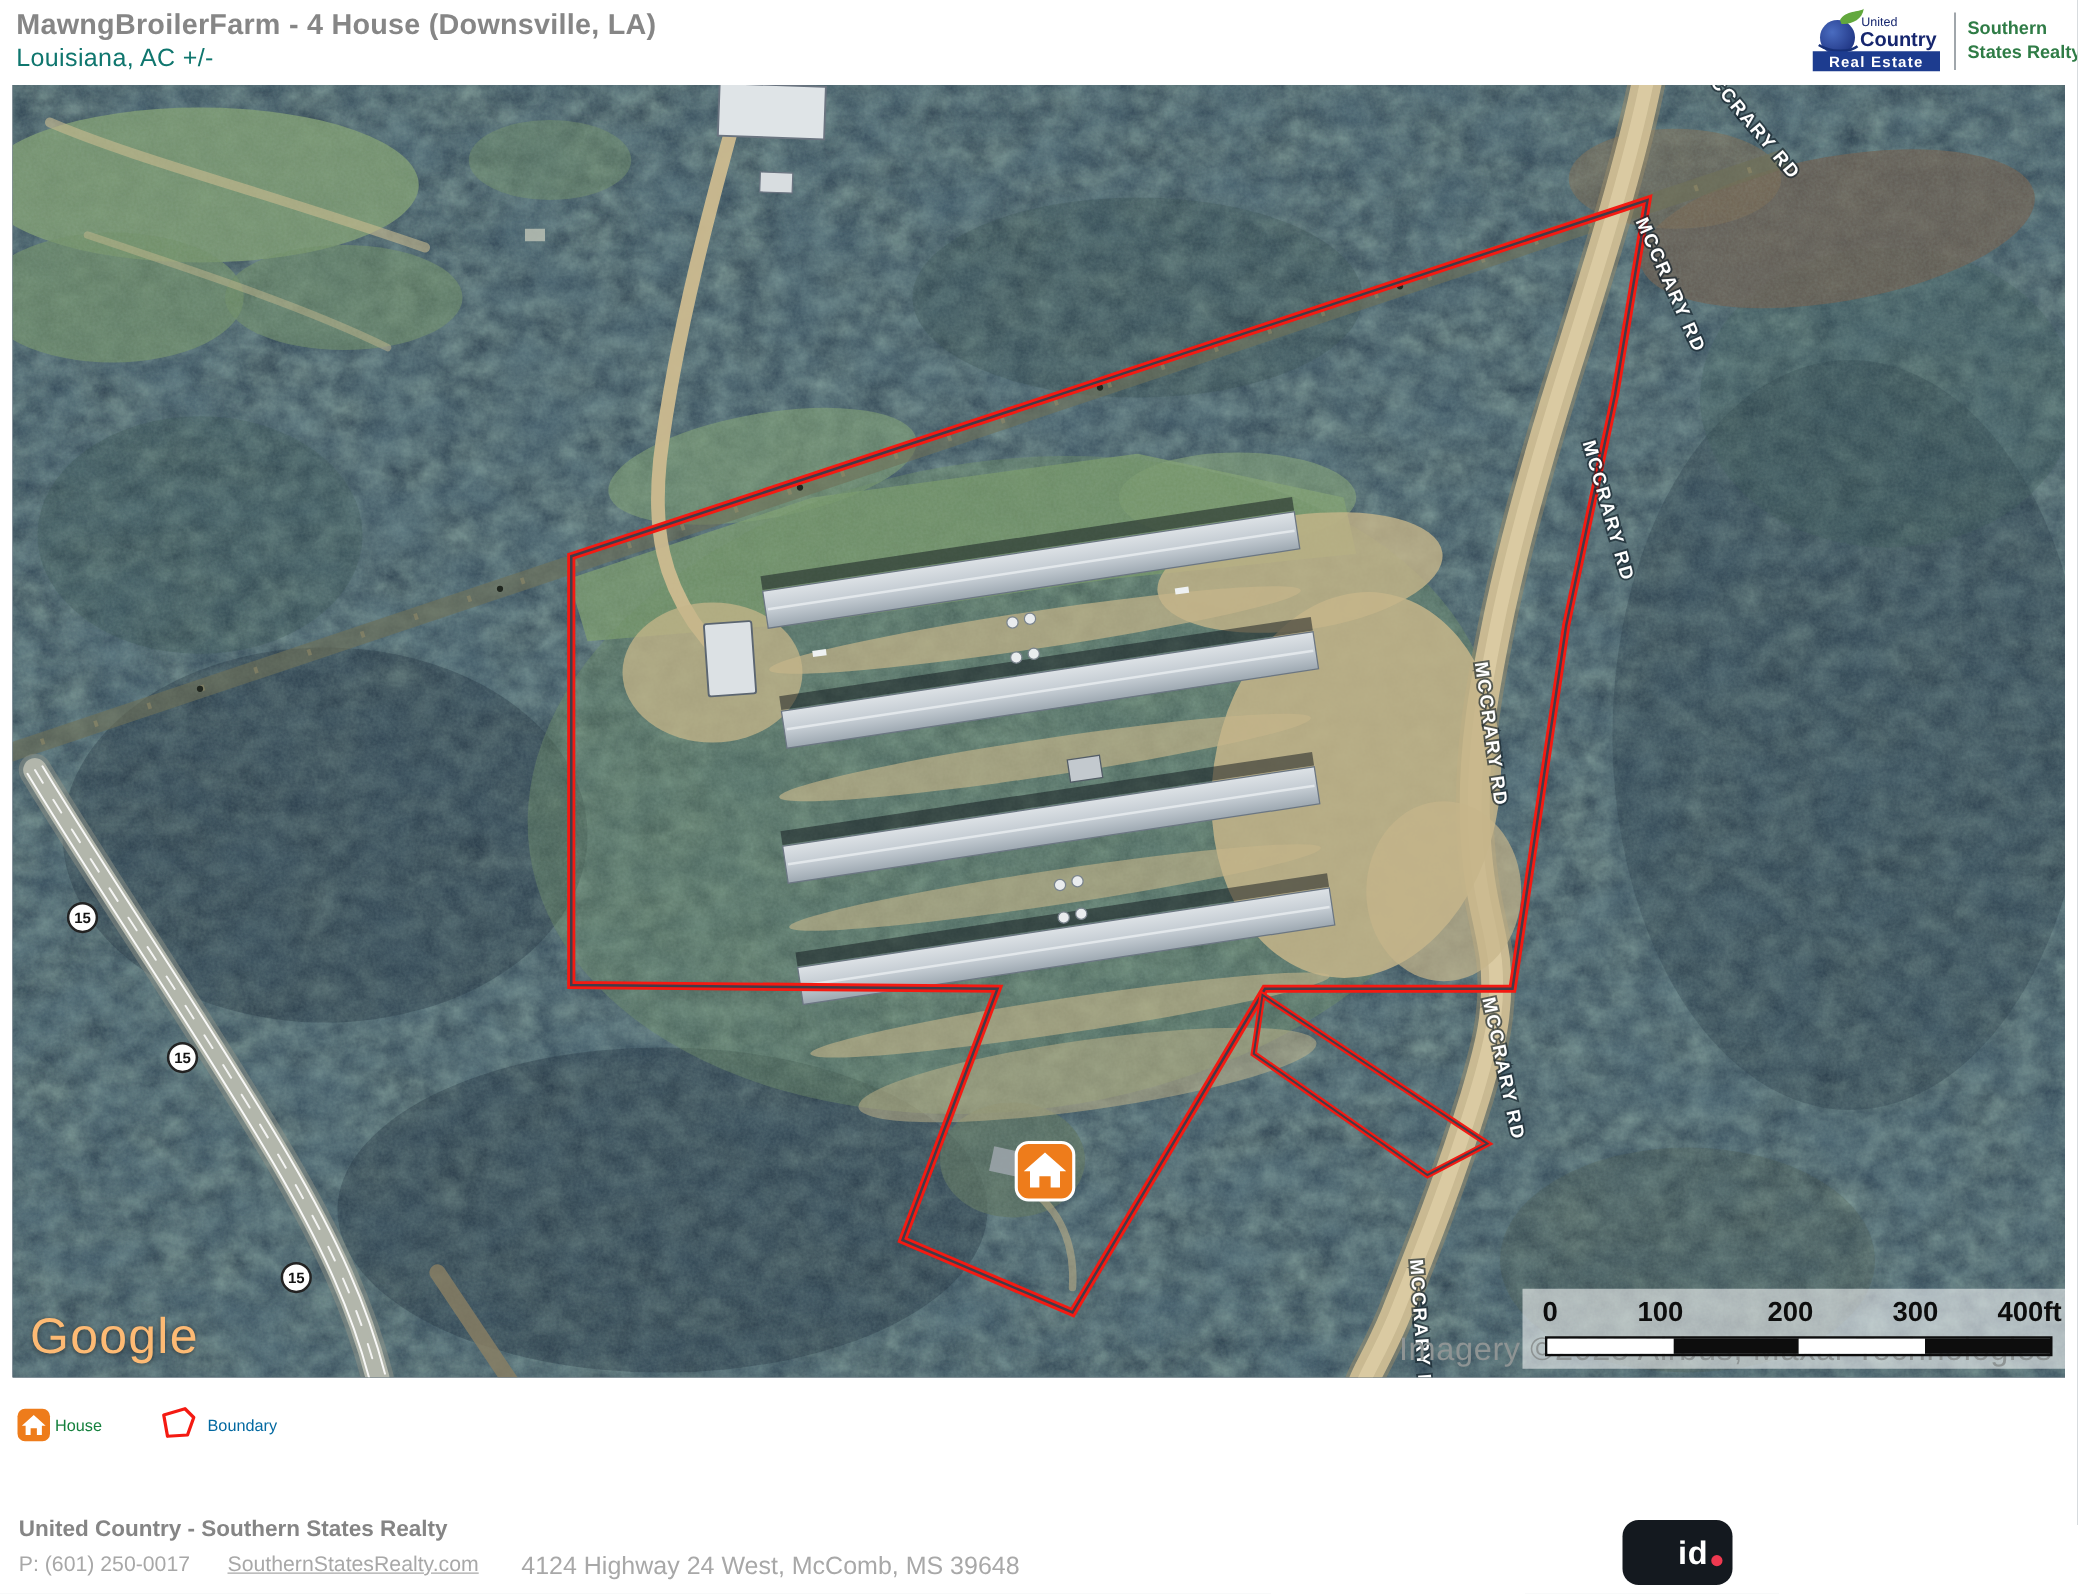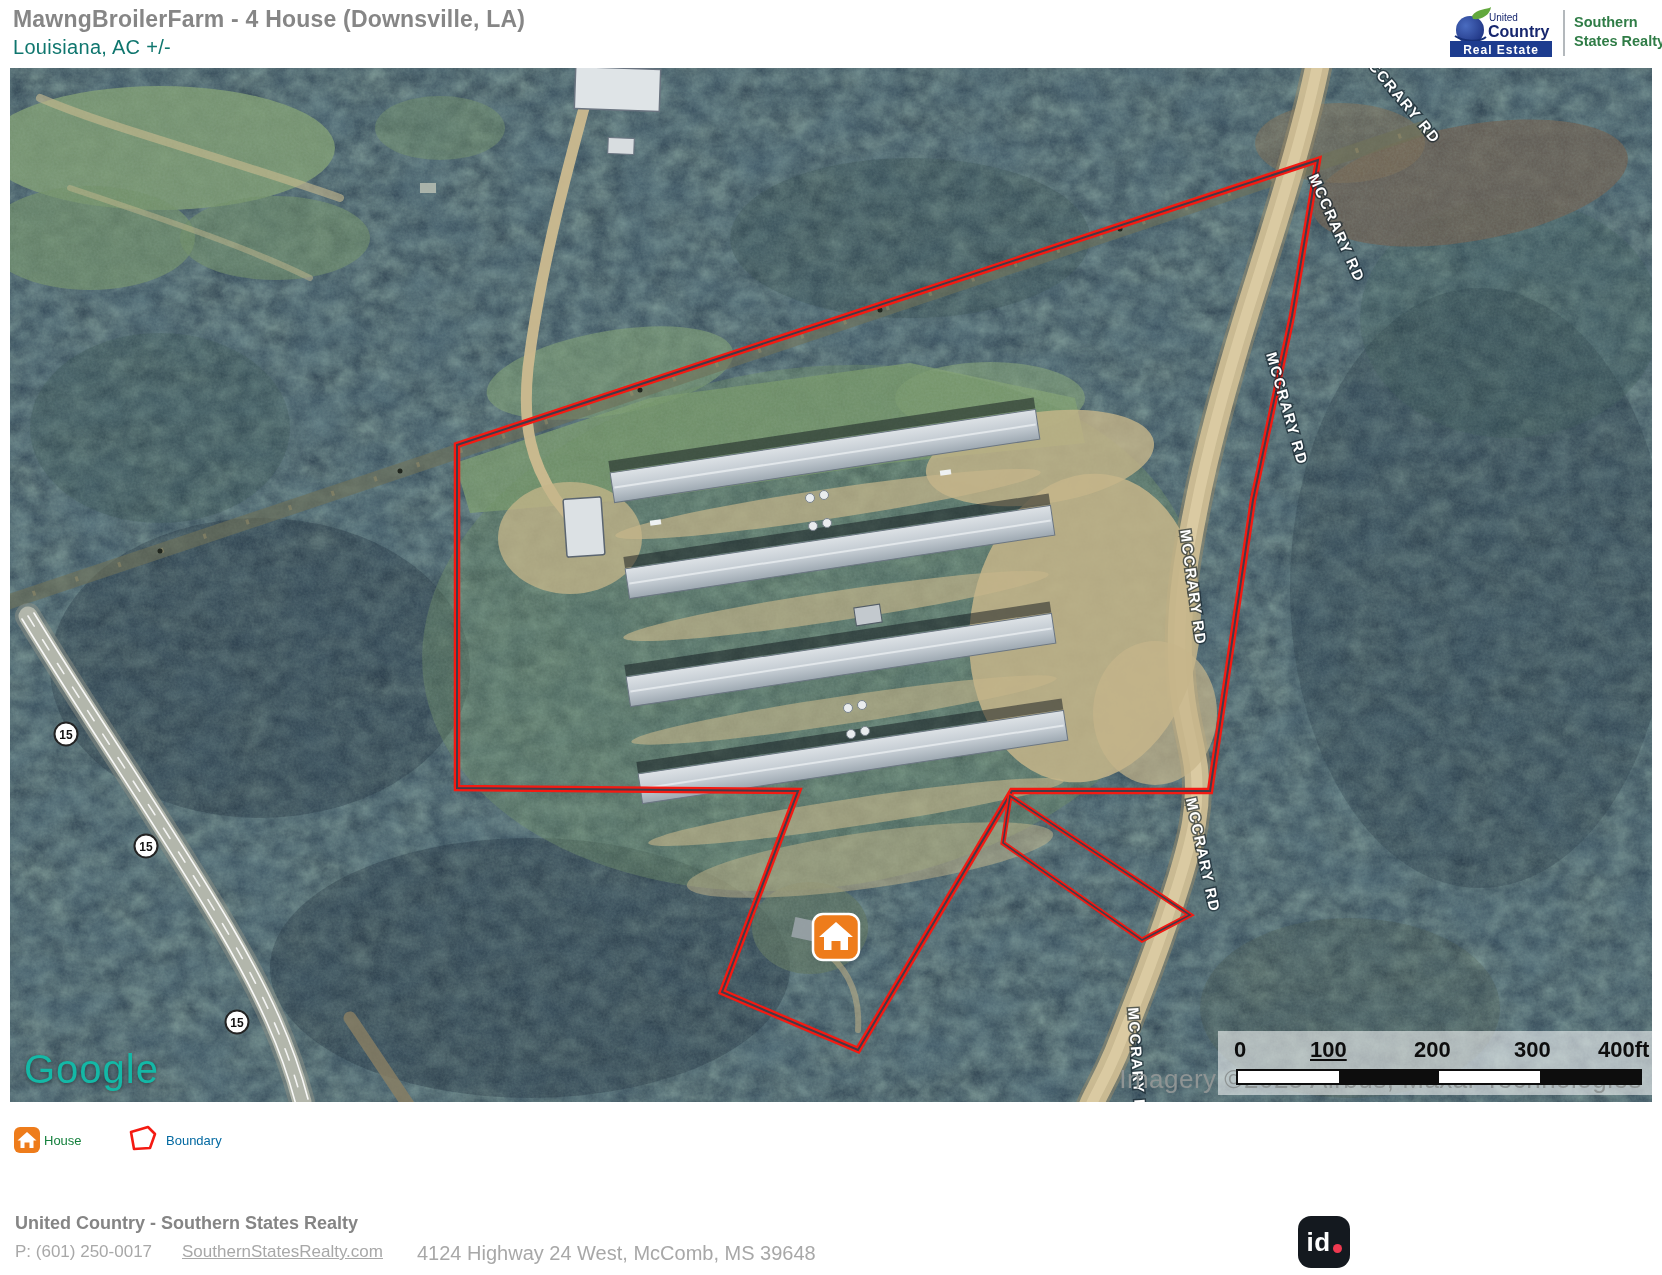--- a/index.html
+++ b/index.html
@@ -8,45 +8,45 @@
   .abs{position:absolute;}
 
   
   .title{left:13px;top:6px;font-size:23px;font-weight:bold;color:#868686;letter-spacing:.2px;}
   .subtitle{left:13px;top:36px;font-size:20px;color:#0f766e;letter-spacing:.3px;}
   .brand-svg{left:1450px;top:4px;}
 
   
   .map{left:10px;top:68px;width:1642px;height:1034px;overflow:hidden;background:#27394a;}
   .map svg{display:block;}
-  .google{left:14px;bottom:10px;z-index:8;font-size:40px;font-weight:500;color:#14b8a6;
+  .google{left:14px;bottom:10px;z-index:8;font-size:40px;font-weight:500;color:#fdba74;
           letter-spacing:1px;text-shadow:0 1px 4px rgba(0,0,0,.5);}
   .attribution{right:10px;top:996px;z-index:6;font-size:26px;color:#8e9494;letter-spacing:.5px;}
   .scalebox-bg{left:1208px;top:963px;width:438px;height:64px;z-index:5;background:rgba(255,255,255,.55);}
   .scalebox-fg{left:1208px;top:963px;width:438px;height:64px;z-index:7;}
   .scalebox-fg .num{position:absolute;top:6px;font-size:22px;font-weight:bold;color:#0d0d0d;}
-  .n0{left:16px;} .n1{left:92px;text-decoration:underline;} .n2{left:196px;} .n3{left:296px;} .n4{left:380px;}
+  .n0{left:16px;} .n1{left:92px;} .n2{left:196px;} .n3{left:296px;} .n4{left:380px;}
   .bar{position:absolute;left:18px;top:38px;width:402px;height:12px;border:2px solid #0d0d0d;
        display:flex;}
   .bar div{height:100%;width:25%;}
   .seg-w{background:#ffffff;} .seg-b{background:#0d0d0d;}
 
   
   .legend-house-icon{left:13px;top:1126px;}
   .legend-house-label{left:31px;top:1133px;font-size:13px;color:#15803d;margin-left:13px;}
   .legend-boundary-icon{left:127px;top:1124px;}
   .legend-boundary-label{left:166px;top:1133px;font-size:13px;color:#0369a1;}
 
   
   .f-company{left:15px;top:1213px;font-size:18px;font-weight:bold;color:#858585;}
   .f-phone{left:15px;top:1242px;font-size:17px;color:#a8a8a8;}
   .f-web{left:182px;top:1242px;font-size:17px;color:#a8a8a8;text-decoration:underline;}
   .f-addr{left:417px;top:1242px;font-size:20px;color:#a8a8a8;}
   .idlogo{left:1298px;top:1216px;width:52px;height:52px;border-radius:13px;background:#14191f;
-          display:flex;align-items:center;justify-content:center;z-index:2;}
+          display:flex;align-items:center;justify-content:center;z-index:2;padding-left:36px;}
   .idlogo span{color:#fff;font-size:26px;font-weight:bold;letter-spacing:.5px;}
   .idlogo .dot{display:inline-block;width:9px;height:9px;border-radius:50%;background:#ef3950;
                margin-left:2px;margin-top:12px;}
   .disclaimer{left:1352px;top:1218px;width:306px;font-size:10.5px;line-height:1.25;color:#a4a4a4;}
   .disclaimer p{margin:0;}
 </style>
 </head>
 <body>
 
 <div class="page">

